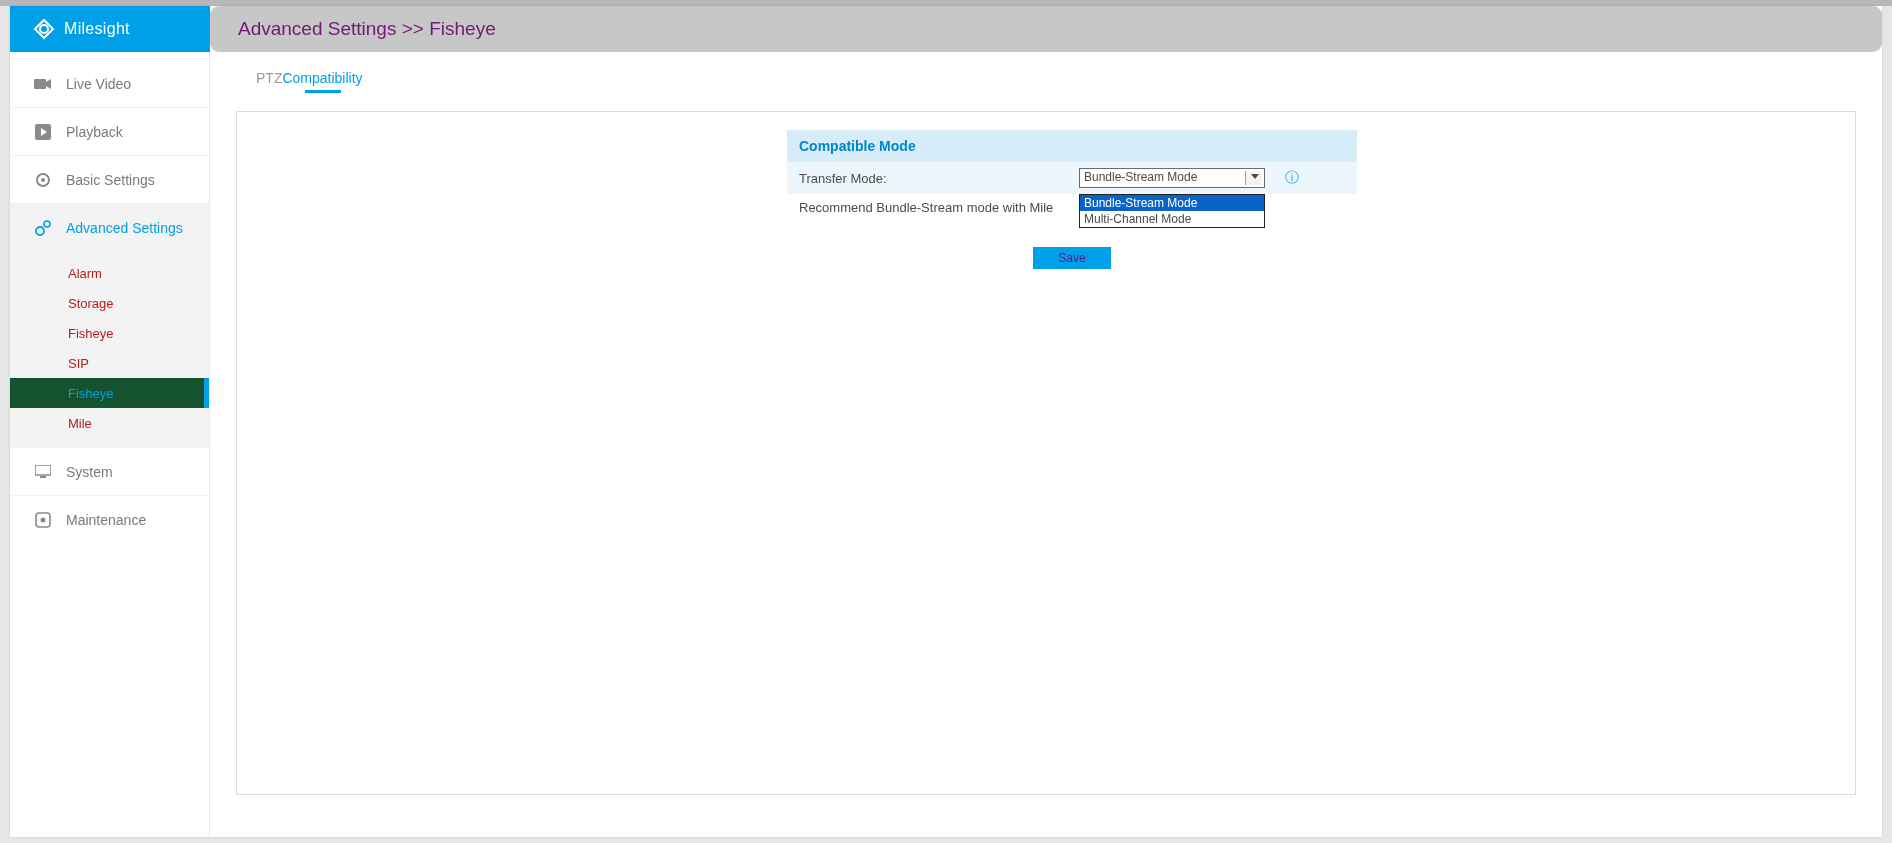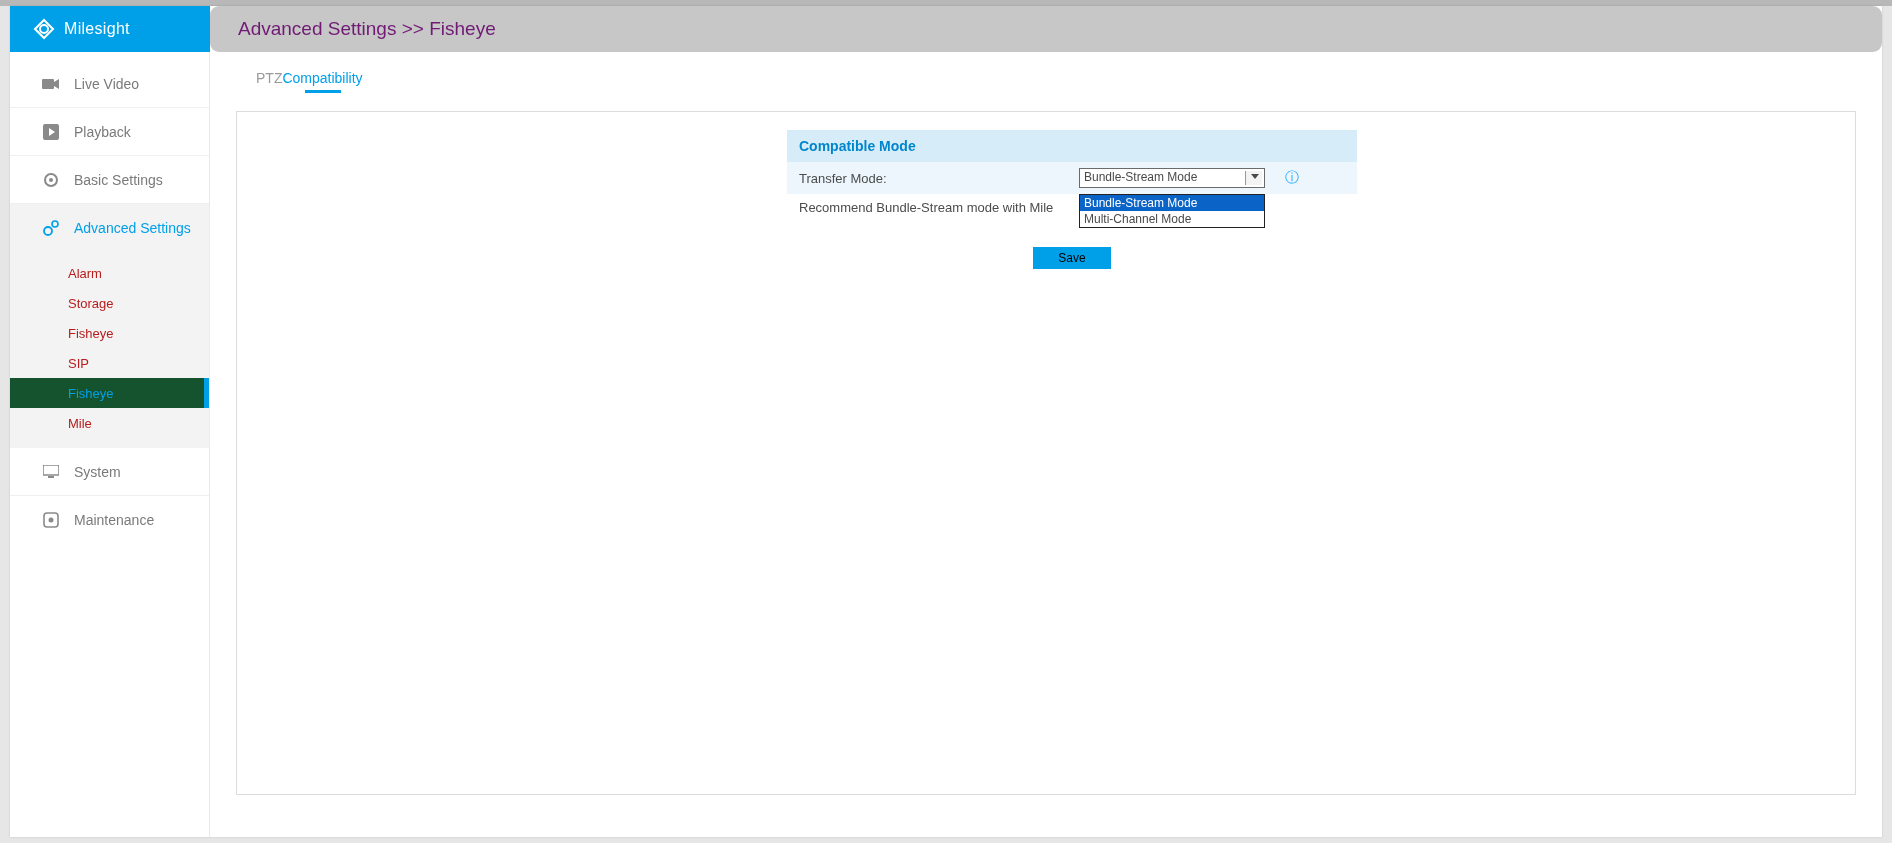--- a/index.html
+++ b/index.html
@@ -8,21 +8,21 @@
     .app-inner { position:absolute; top:6px; left:10px; right:10px; bottom:6px; background:#ffffff; box-shadow:0 0 2px rgba(0,0,0,.15); display:flex; flex-direction:column; }
     .top-line{position:absolute;top:0;left:0;right:0;height:6px;background:#b8b8b8;}
     
     .header-row{ display:flex; height:46px;}
     .logo-box{ width:200px; background:#00a0e9; color:#fff; display:flex; align-items:center; padding-left:22px; gap:8px; }
     .logo-text{ font-size:16px; letter-spacing:0.3px; }
     .breadcrumb-box{ flex:1; background:#c7c7c7; display:flex; align-items:center; padding-left:28px; color:#701a75; font-size:19px;border-radius:9px; }
     
     .body-row{ flex:1; display:flex; }
     .sidebar{ width:200px; border-right:1px solid #eaeaea; display:flex; flex-direction:column; padding-top:8px; }
-    .nav-item{ display:flex; align-items:center; height:48px; padding-left:32px; gap:14px; color:#7a7a7a; font-size:14px; border-bottom:1px solid #f0f0f0; cursor:pointer;}
+    .nav-item{ display:flex; align-items:center; height:48px; padding-left:24px; gap:14px; color:#7a7a7a; font-size:14px; border-bottom:1px solid #f0f0f0; cursor:pointer;}
     .nav-item.active{ color:#00a0e9; background:#f3f3f3; }
     .nav-item .icon{ width:18px; height:18px; display:flex; align-items:center; justify-content:center; }
     .sub-item{ height:30px; display:flex; align-items:center; padding-left:58px; color:#b91c1c; font-size:13px; cursor:pointer; position:relative;}
     .sub-item.selected{ color:#00a0e9; background:#ffffff; }
     .sub-item.selected::after{ content:""; position:absolute; right:0; top:0; bottom:0; width:5px; background:#00a0e9;}
     .sub-wrap{ background:#f3f3f3; padding:6px 0 10px 0;}
     .sub-item.selected{background:#14532d;}
     .nav-item.no-border{border-bottom:none;}
     
     .content{ flex:1; padding:14px 26px 14px 26px; }
@@ -38,21 +38,21 @@
     .select-box{ position:relative; width:186px;}
     .select-display{ border:1px solid #6b6b6b; height:20px; font-size:12px; padding:1px 20px 1px 4px; background:#fff; position:relative; cursor:pointer;}
     .select-display::after{ content:""; position:absolute; right:2px; top:2px; bottom:2px; width:16px; border-left:1px solid #9a9a9a; background:#f3f3f3;}
     .chev{ position:absolute; right:6px; top:6px; width:0;height:0;border-left:4px solid transparent;border-right:4px solid transparent;border-top:5px solid #4a4a4a; z-index:2;}
     .info-icon{ color:#1aa7ff; font-size:14px; margin-left:20px;}
     .dropdown-open{ position:absolute; top:26px; left:0; width:186px; border:1px solid #222; background:#fff; z-index:10;}
     .opt{ font-size:12px; padding:1px 4px; cursor:pointer;}
     .opt.highlight{ background:#0a63c6; color:#fff;}
     .recommend{ color:#4c4c4c; font-size:13px; margin-top:6px; padding-left:12px;}
     .save-wrap{ text-align:center; margin-top:32px;}
-    .save-btn{ background:#00a0e9; color:#000000; border:none; width:78px; height:22px; font-size:12px; cursor:pointer;}
+    .save-btn{ background:#00a0e9; color:#4c1d95; border:none; width:78px; height:22px; font-size:12px; cursor:pointer;}
     
     svg{display:block;}
   </style>
 </head>
 <body>
 
 <div class="app">
   <div class="top-line"></div>
   <div class="app-inner">
     <div class="header-row">

